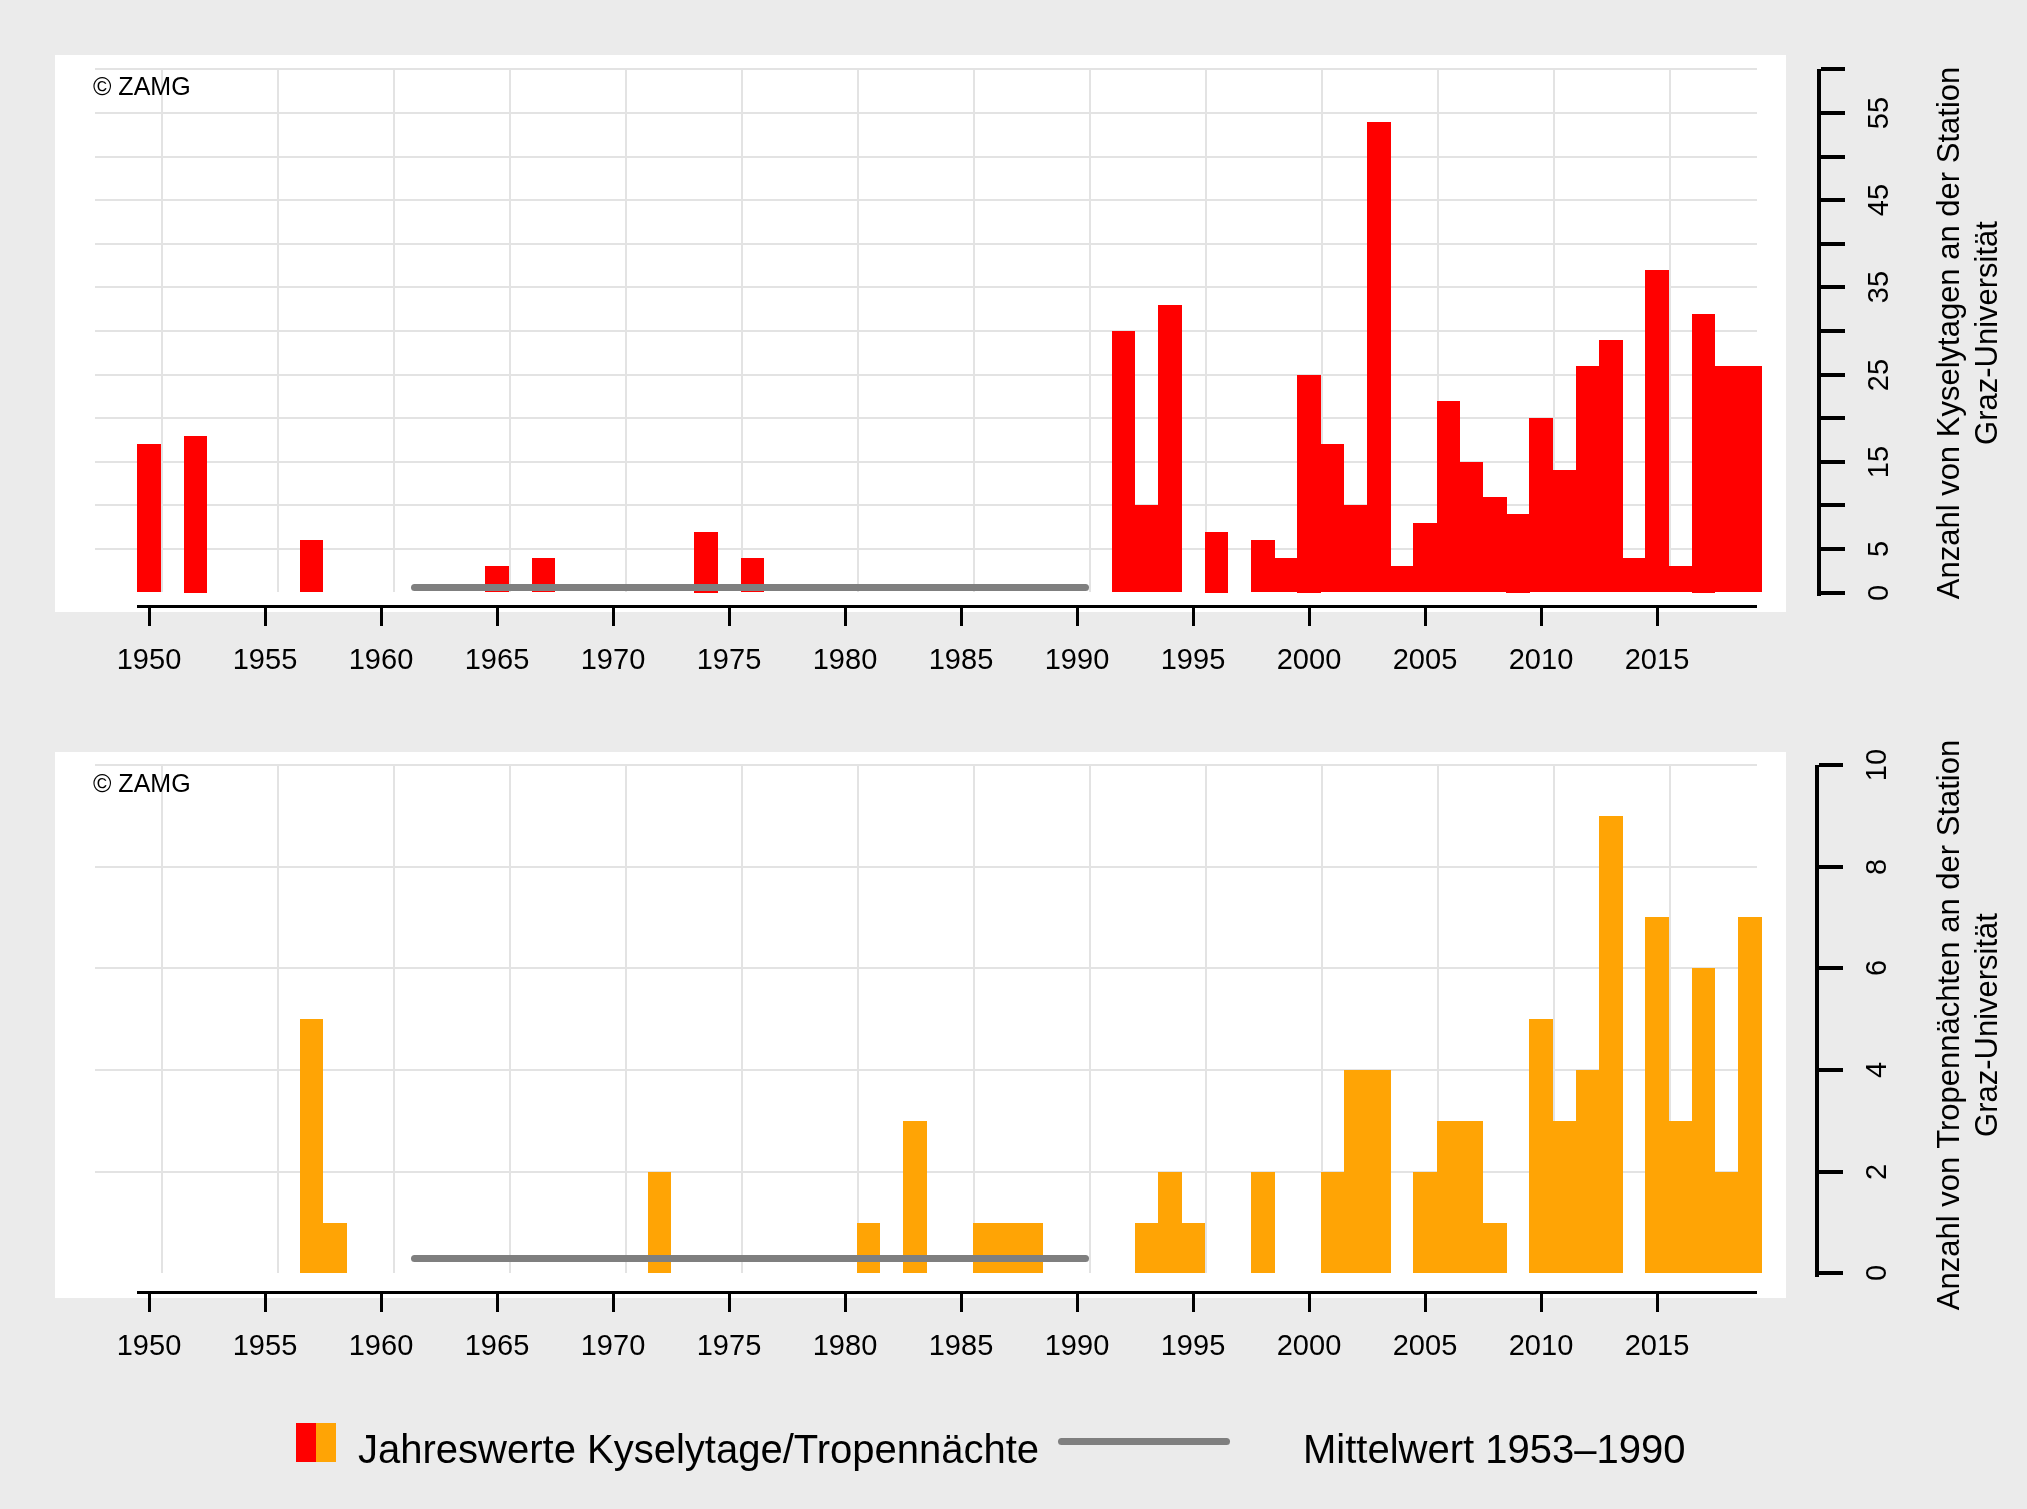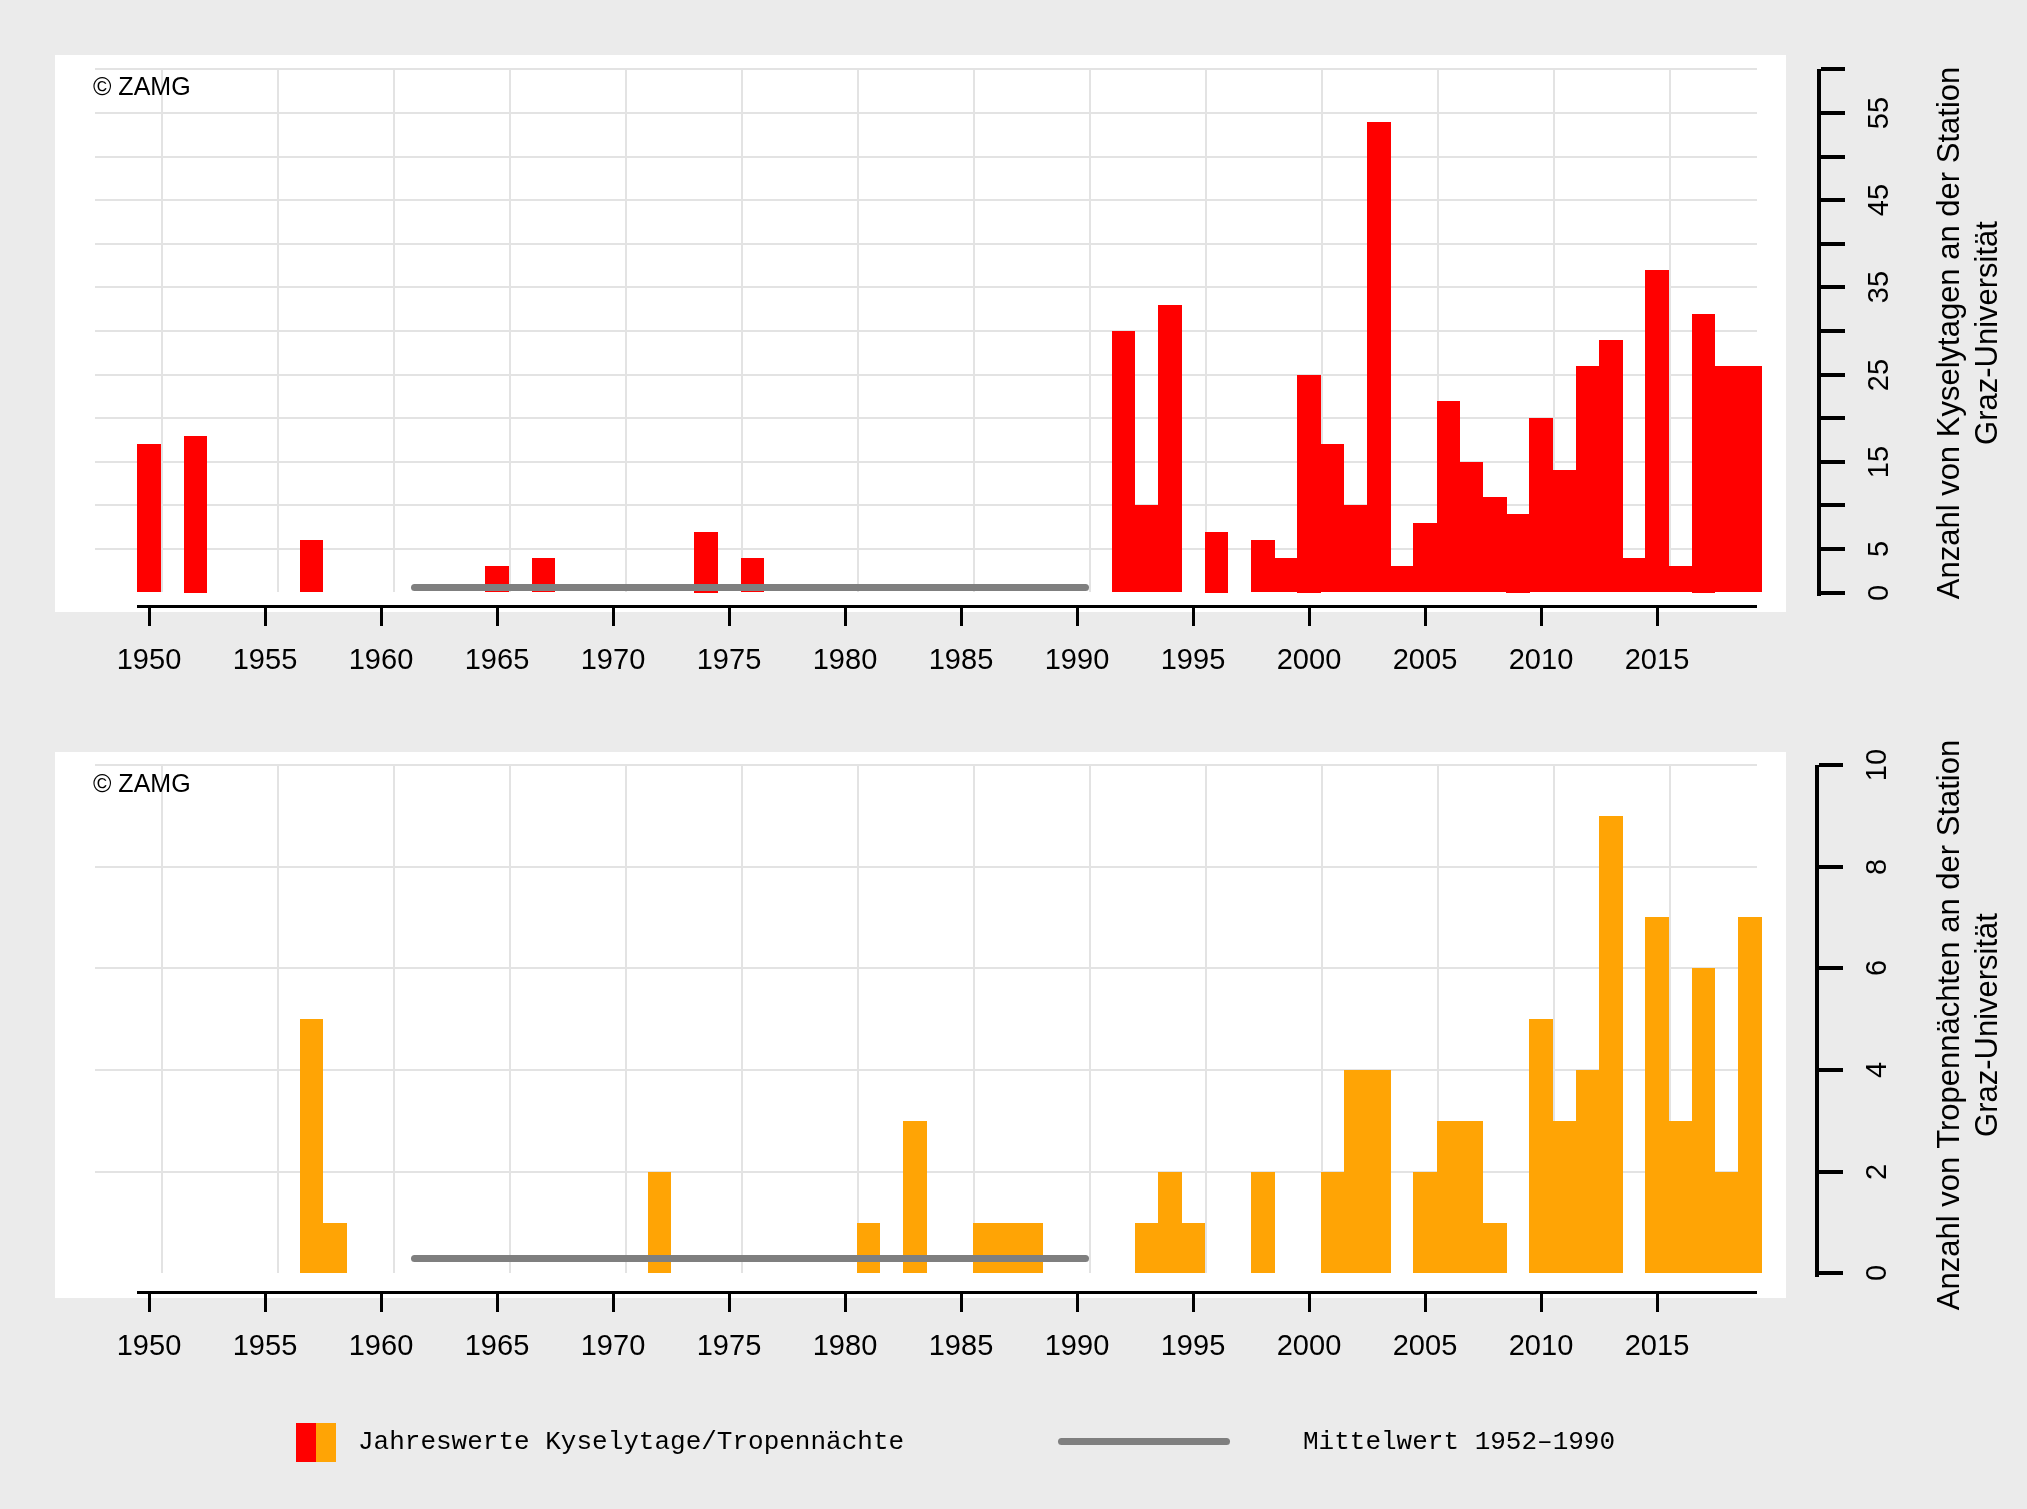--- a/index.html
+++ b/index.html
@@ -13,21 +13,21 @@
   .xaxis{position:absolute;background:#000;height:3px;}
   .xtick{position:absolute;background:#000;width:3px;height:18px;}
   .xlab{position:absolute;font-size:29px;transform:translateX(-50%);white-space:nowrap;}
   .spine{position:absolute;background:#000;width:4px;}
   .ytick{position:absolute;background:#000;height:4px;width:24px;}
   .ylab{position:absolute;width:80px;height:30px;line-height:30px;text-align:center;
         font-size:29px;transform:rotate(-90deg);}
   .ytitle{position:absolute;width:640px;height:76px;line-height:38px;text-align:center;
         font-size:31px;transform:translate(-50%,-50%) rotate(-90deg);white-space:nowrap;}
   .legend-swatch{position:absolute;width:20px;height:39px;}
-  .legend-label{position:absolute;font-size:26px;white-space:nowrap;font-family:Liberation Mono, monospace;}
+  .legend-label{position:absolute;font-size:40px;white-space:nowrap;}
 </style>
 </head>
 <body>
 
 <div class="page">
 
   <div class="panel" id="panel-0" style="left:55px;top:55px;width:1731px;height:557px;"></div>
   <div class="panel" id="panel-1" style="left:55px;top:752px;width:1731px;height:546px;"></div>
 
   <div id="layer-0">
@@ -245,16 +245,16 @@
   <div class="ytitle" style="left:1968px;top:1025px;">
     <div>Anzahl von Tropennächten an der Station</div>
     <div>Graz-Universität</div>
   </div>
 
   <div>
     <div class="legend-swatch" id="sw-red" style="left: 296px; top: 1423px; background: rgb(255, 0, 0);"></div>
     <div class="legend-swatch" id="sw-orange" style="left: 316px; top: 1423px; background: rgb(255, 164, 5);"></div>
     <div class="legend-label" style="left:358px;top:1427px;">Jahreswerte Kyselytage/Tropennächte</div>
     <div class="meanline" id="legend-meanline" style="left: 1058px; top: 1438px; width: 172px; height: 7px; background: rgb(127, 127, 127);"></div>
-    <div class="legend-label" style="left:1303px;top:1427px;">Mittelwert 1952–1990</div>
+    <div class="legend-label" style="left:1303px;top:1427px;">Mittelwert 1953–1990</div>
   </div>
 
 </div>
 
 </body></html>

